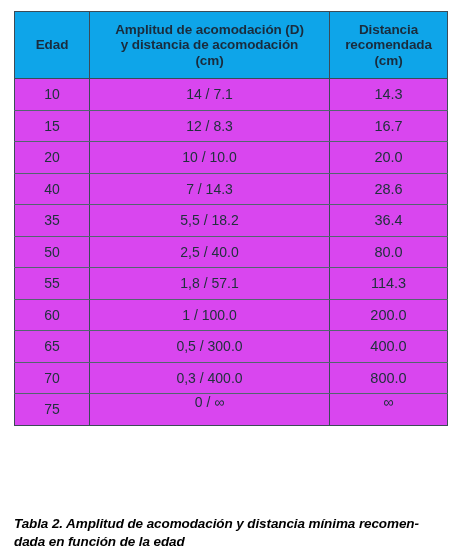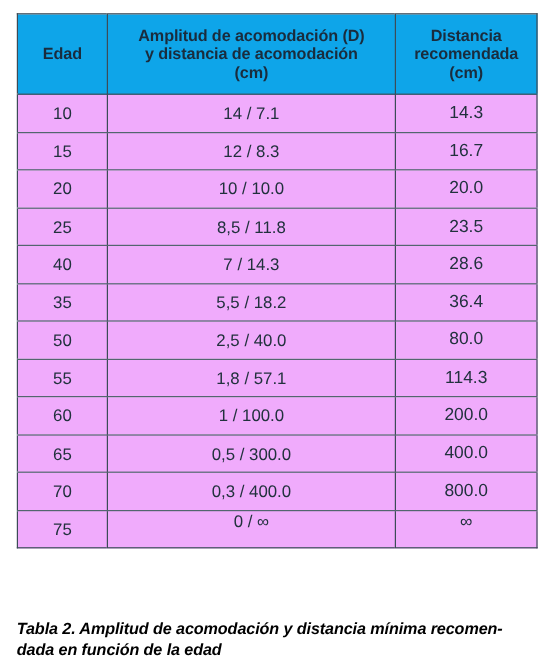--- a/index.html
+++ b/index.html
@@ -46,21 +46,21 @@
     padding: 2px 4px;
     border-right: 1.5px solid #3c4b57;
     border-bottom: 1.5px solid #3c4b57;
     letter-spacing: -0.1px;
   }
   thead th:last-child { border-right: none; }
 
   thead th .hline { display: block; }
 
   tbody td {
-    background: #f0abfc;
+    background: #d946ef;
     color: #21313d;
     font-size: 14px;
     text-align: center;
     vertical-align: middle;
     height: 30.5px;
     padding: 0 4px;
     border-right: 1.5px solid #3c4b57;
     border-bottom: 1.2px solid #53656f;
     white-space: nowrap;
   }
@@ -125,25 +125,20 @@
         <td class="col-edad">15</td>
         <td class="col-ampl">12 / 8.3</td>
         <td class="col-dist">16.7</td>
       </tr>
       <tr>
         <td class="col-edad">20</td>
         <td class="col-ampl">10 / 10.0</td>
         <td class="col-dist">20.0</td>
       </tr>
       <tr>
-        <td class="col-edad">25</td>
-        <td class="col-ampl">8,5 / 11.8</td>
-        <td class="col-dist">23.5</td>
-      </tr>
-      <tr>
         <td class="col-edad">40</td>
         <td class="col-ampl">7 / 14.3</td>
         <td class="col-dist">28.6</td>
       </tr>
       <tr>
         <td class="col-edad">35</td>
         <td class="col-ampl">5,5 / 18.2</td>
         <td class="col-dist">36.4</td>
       </tr>
       <tr>

